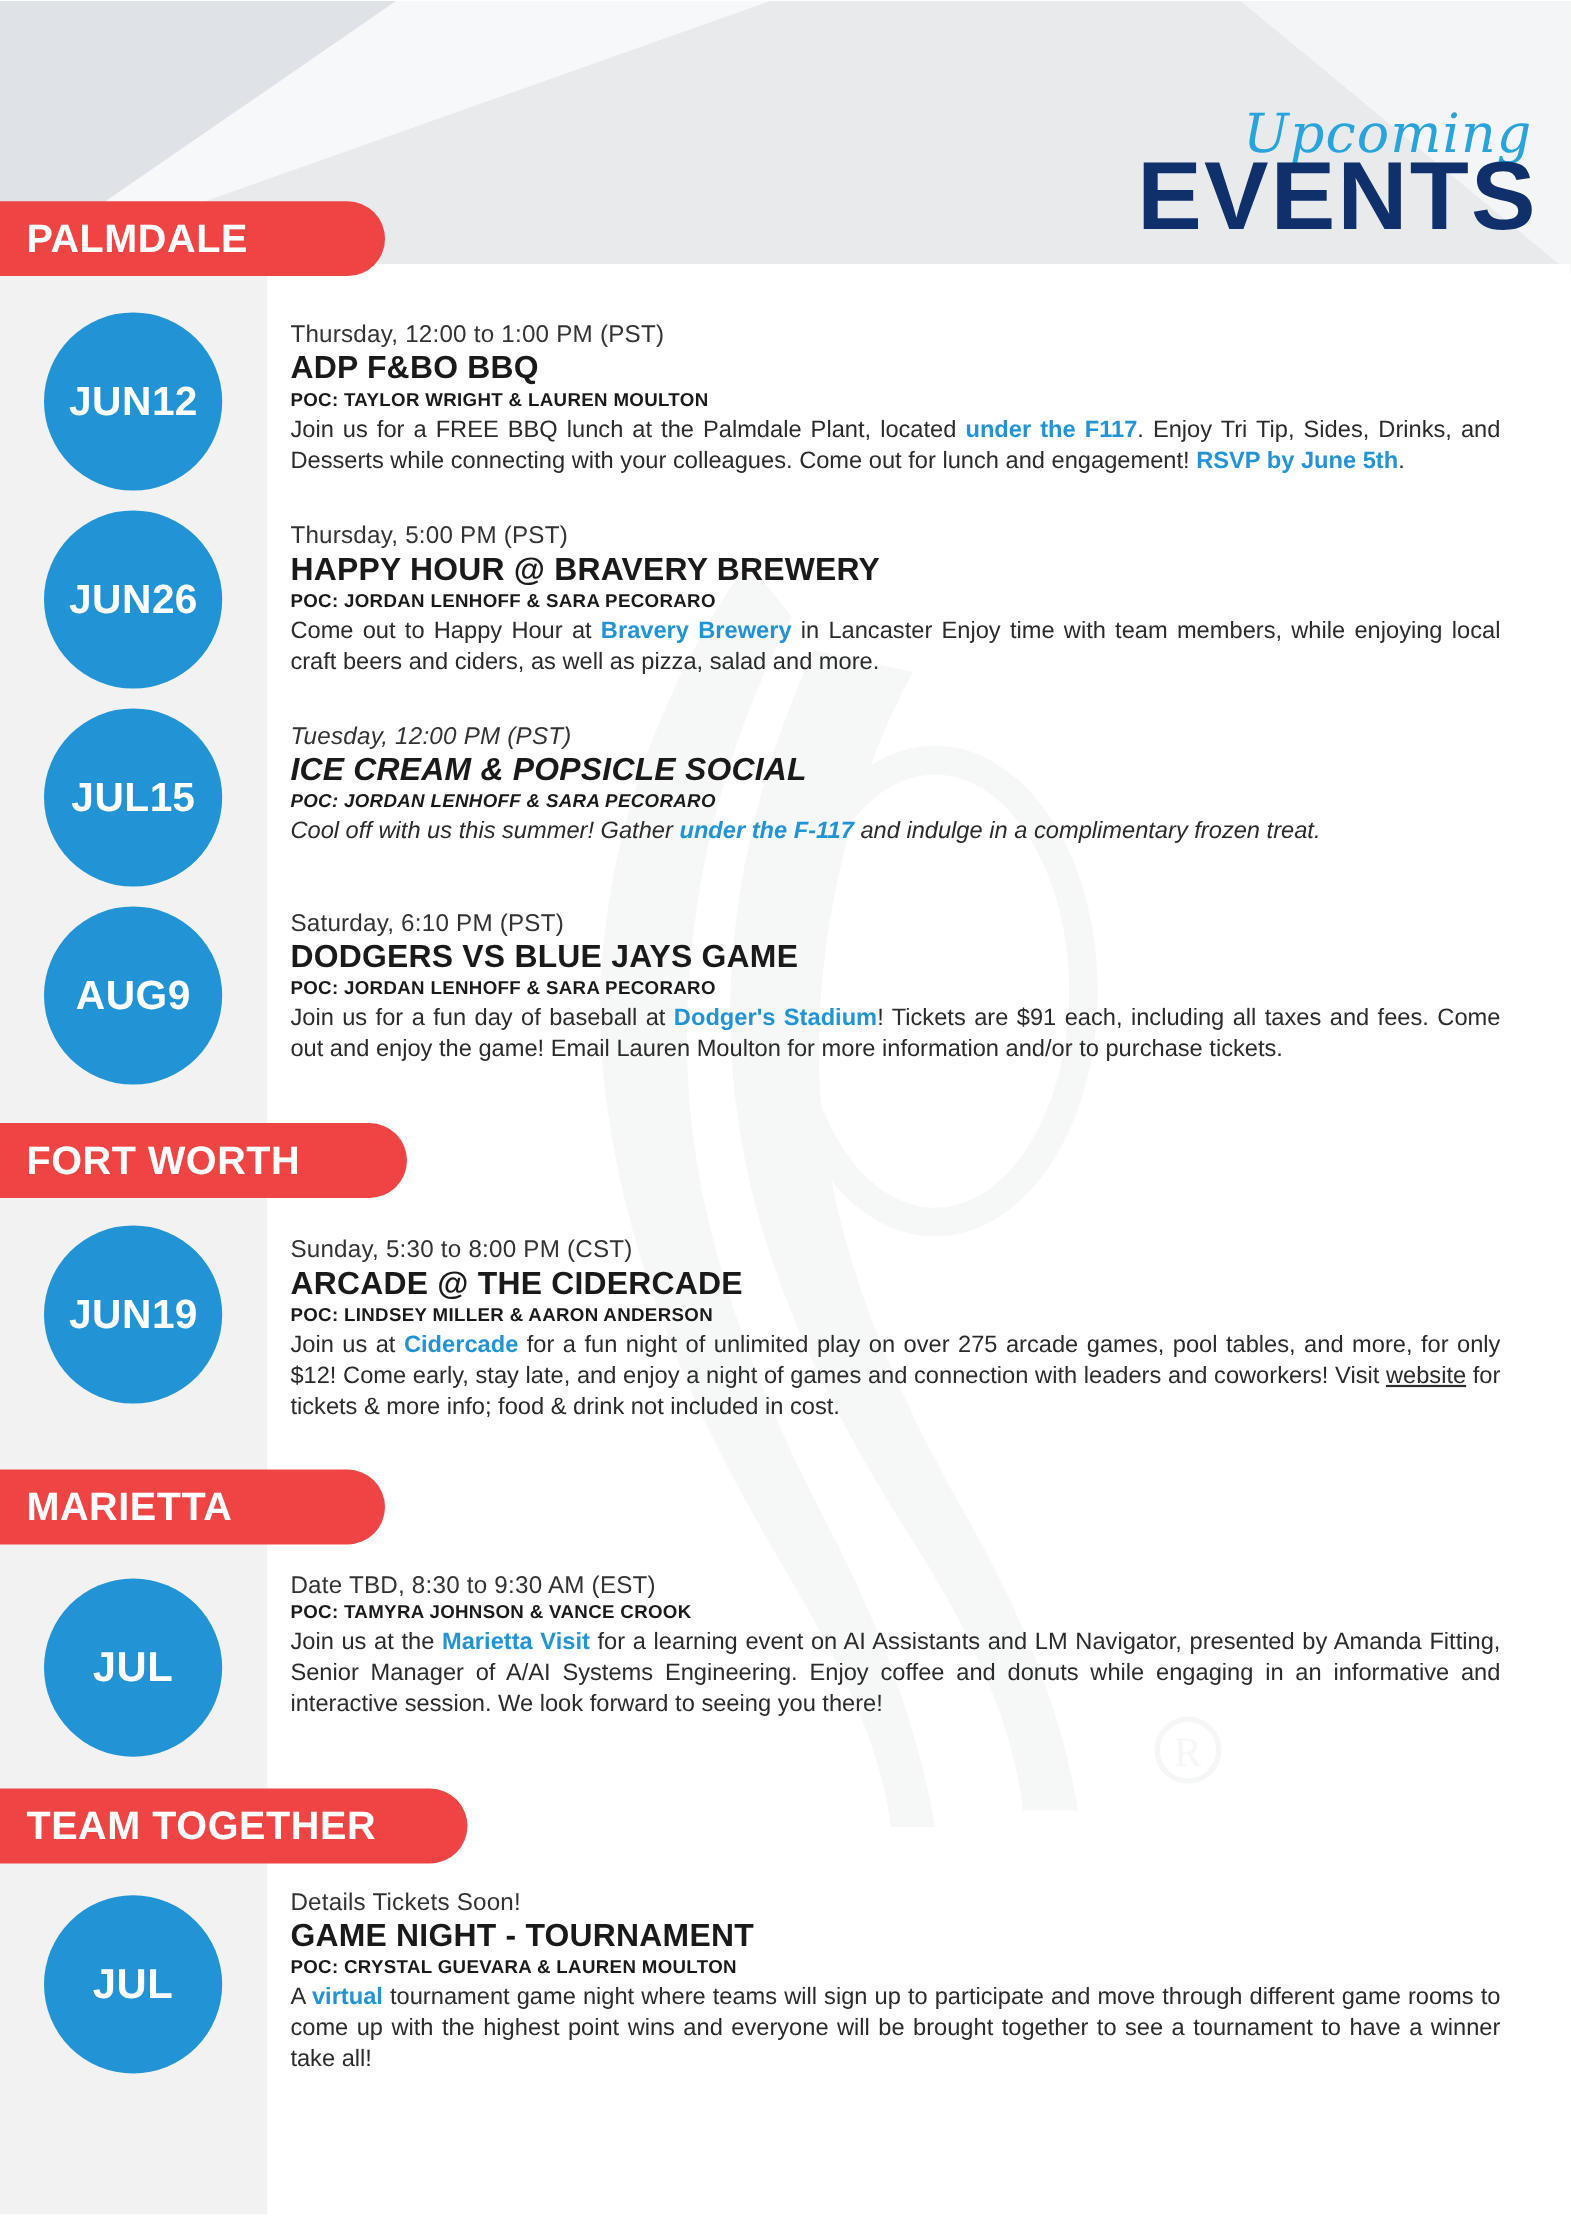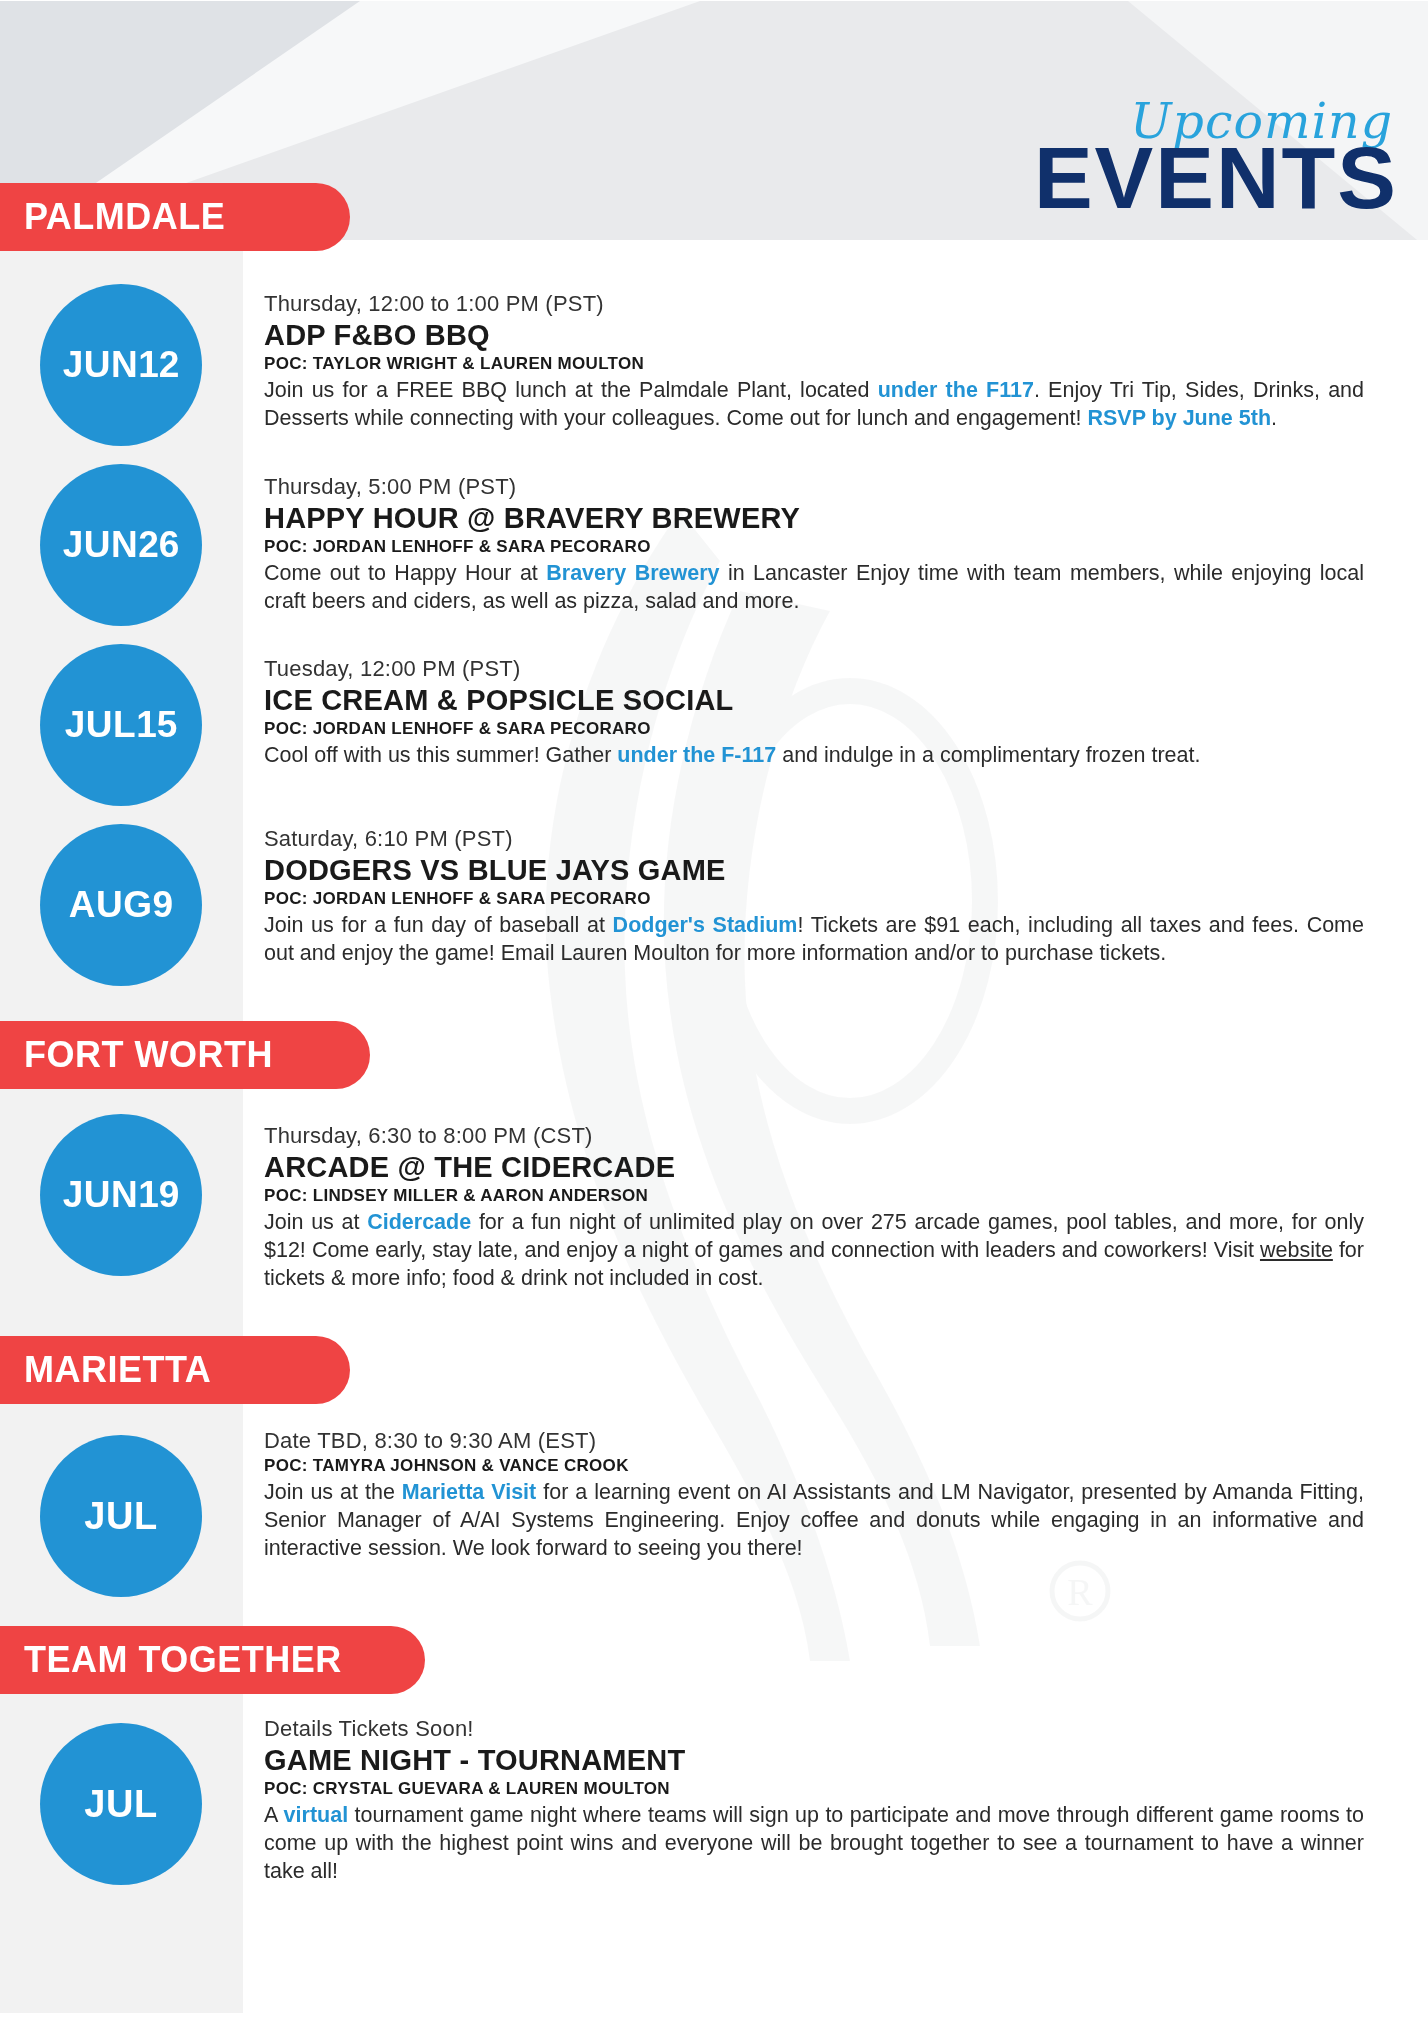--- a/index.html
+++ b/index.html
@@ -251,21 +251,21 @@
     <p class="ev-when">Thursday, 5:00 PM (PST)</p>
     <p class="ev-title">HAPPY HOUR @ BRAVERY BREWERY</p>
     <p class="ev-poc">POC: JORDAN LENHOFF &amp; SARA PECORARO</p>
     <p class="ev-desc"><span>Come out to Happy Hour at </span><span class="hl">Bravery Brewery</span><span> in Lancaster Enjoy time with team members, while enjoying local craft beers and ciders, as well as pizza, salad and more.</span></p>
   </div>
 
   <div class="datecircle" style="left:40px; top:643px;">
     <span class="m">JUL</span>
     <span class="d">15</span>
   </div>
-  <div class="event" style="top:655px;">
+  <div class="event" style="top:655px;font-style:italic;">
     <p class="ev-when">Tuesday, 12:00 PM (PST)</p>
     <p class="ev-title">ICE CREAM &amp; POPSICLE SOCIAL</p>
     <p class="ev-poc">POC: JORDAN LENHOFF &amp; SARA PECORARO</p>
     <p class="ev-desc"><span>Cool off with us this summer! Gather </span><span class="hl">under the F-117</span><span> and indulge in a complimentary frozen treat.</span></p>
   </div>
 
   <div class="datecircle" style="left:40px; top:823px;">
     <span class="m">AUG</span>
     <span class="d">9</span>
   </div>
@@ -277,21 +277,21 @@
   </div>
 
   <div class="pill" style="top:1020px; width:370px;">
     <span class="pill-label">FORT WORTH</span>
   </div>
   <div class="datecircle" style="left:40px; top:1113px;">
     <span class="m">JUN</span>
     <span class="d">19</span>
   </div>
   <div class="event" style="top:1122px;">
-    <p class="ev-when">Thursday, 6:30 to 8:00 PM (CST)</p>
+    <p class="ev-when">Sunday, 5:30 to 8:00 PM (CST)</p>
     <p class="ev-title">ARCADE @ THE CIDERCADE</p>
     <p class="ev-poc">POC: LINDSEY MILLER &amp; AARON ANDERSON</p>
     <p class="ev-desc"><span>Join us at </span><span class="hl">Cidercade</span><span> for a fun night of unlimited play on over 275 arcade games, pool tables, and more, for only $12! Come early, stay late, and enjoy a night of games and connection with leaders and coworkers! Visit </span><span class="ul">website</span><span> for tickets &amp; more info; food &amp; drink not included in cost.</span></p>
   </div>
 
   <div class="pill" style="top:1335px; width:350px;">
     <span class="pill-label">MARIETTA</span>
   </div>
   <div class="datecircle single" style="left:40px; top:1434px;">
     <span class="m">JUL</span>

